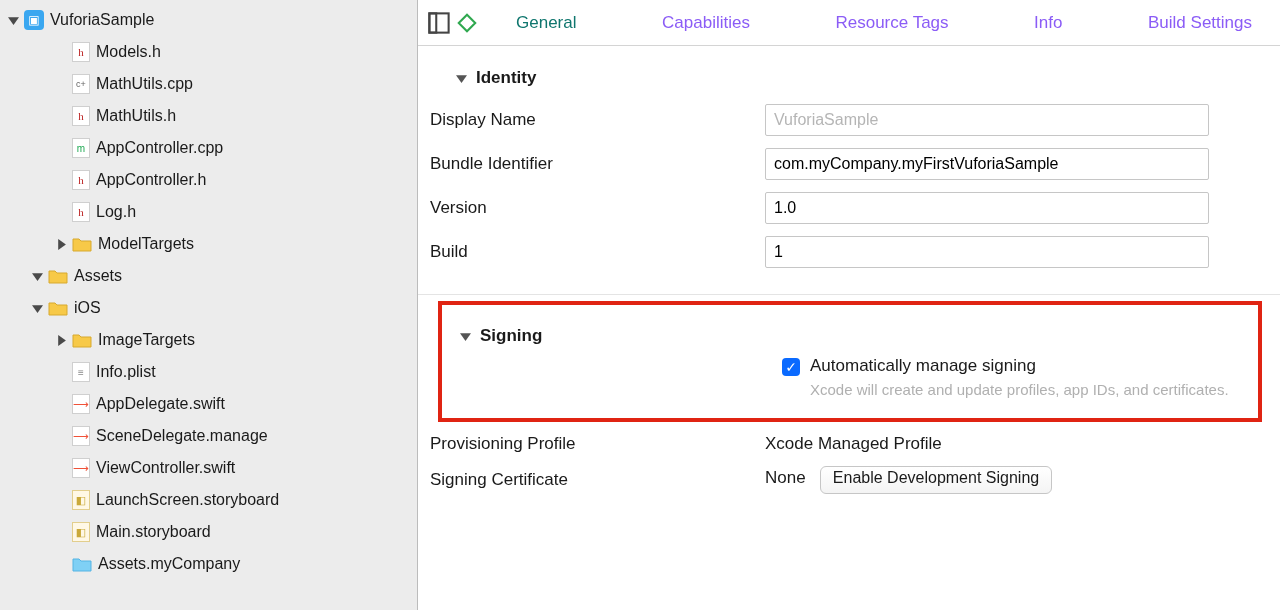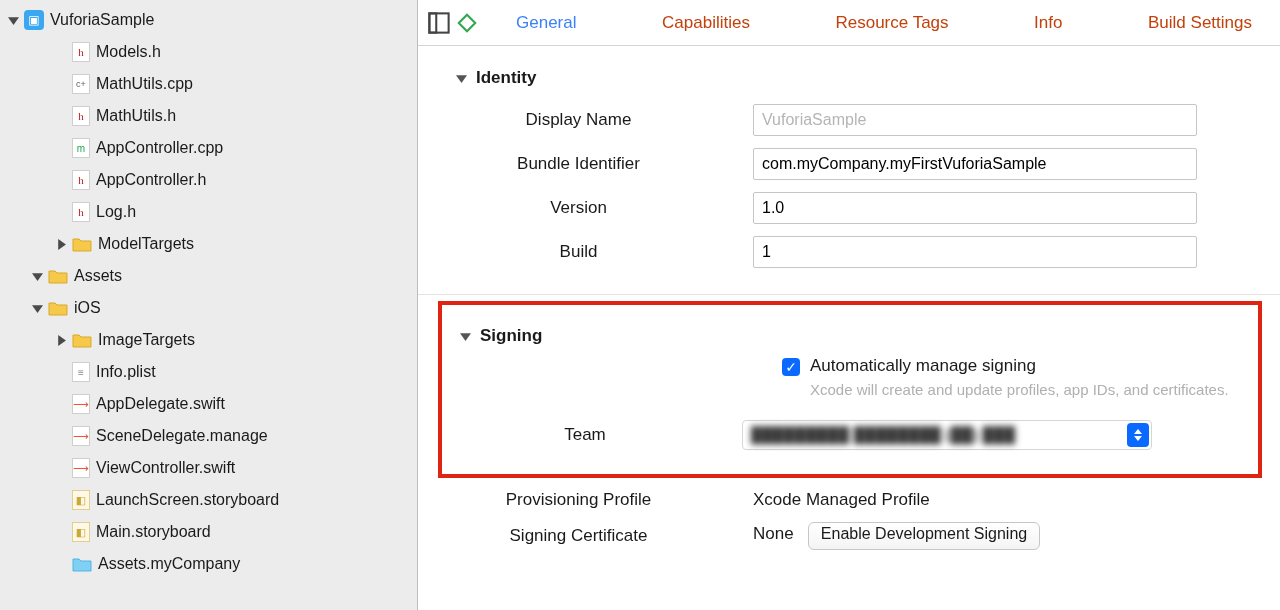--- a/index.html
+++ b/index.html
@@ -74,26 +74,26 @@
     padding: 0 10px;
     gap: 6px;
   }
   .tabbar .tab-icn {
     width: 22px; height: 22px;
     display: inline-flex; align-items: center; justify-content: center;
     color: #555;
   }
   .tabtxt {
     font-size: 17px;
-    color: #c2410c;
+    color: #8b5cf6;
     padding: 0 18px;
     height: 100%;
     display: flex; align-items: center;
   }
-  .tabtxt.active { color: #3b82f6; }
+  .tabtxt.active { color: #0f766e; }
 
   .content {
     flex:1;
     overflow: hidden;
     position: relative;
   }
   .section-strip { border-top: 1px solid #e4e4e4; margin-top: 20px; }
   .section-head {
     display: flex; align-items: center;
     padding: 22px 0 10px 36px;
@@ -102,23 +102,24 @@
   }
   .section-head .disclosure { margin-right: 8px; color:#555; }
 
   .form-row {
     display: flex;
     align-items: center;
     padding: 6px 0;
   }
   .form-label {
     width: 335px;
-    text-align: center;
+    text-align: left;
     padding-right: 14px;
     font-size: 17px;
+    margin-left: 12px;
   }
   .form-field { flex:1; padding-right: 22px; }
   .txtinput {
     width: 444px;
     height: 32px;
     border: 1px solid #c6c6c6;
     border-radius: 2px;
     padding: 2px 8px;
     font-size: 16px;
   }
@@ -404,29 +405,20 @@
         </div>
 
         <div class="checkbox-row">
           <div class="checkbox">✓</div>
           <div>
             <div class="check-text">Automatically manage signing</div>
             <div class="hint">Xcode will create and update profiles, app IDs, and certificates.</div>
           </div>
         </div>
 
-        <div class="form-row" style="margin-top:14px; padding-left:0;">
-          <div class="form-label" style="width:300px;">Team</div>
-          <div class="form-field">
-            <div class="team-select">
-              <span class="blurred">█████████ ████████ (██) ███</span>
-              <span class="knob"></span>
-            </div>
-          </div>
-        </div>
       </div>
 
       <div class="form-row" style="margin-top:4px;">
         <div class="form-label">Provisioning Profile</div>
         <div class="form-field readout">Xcode Managed Profile</div>
       </div>
       <div class="form-row">
         <div class="form-label">Signing Certificate</div>
         <div class="form-field">
           <span class="readout">None</span>

